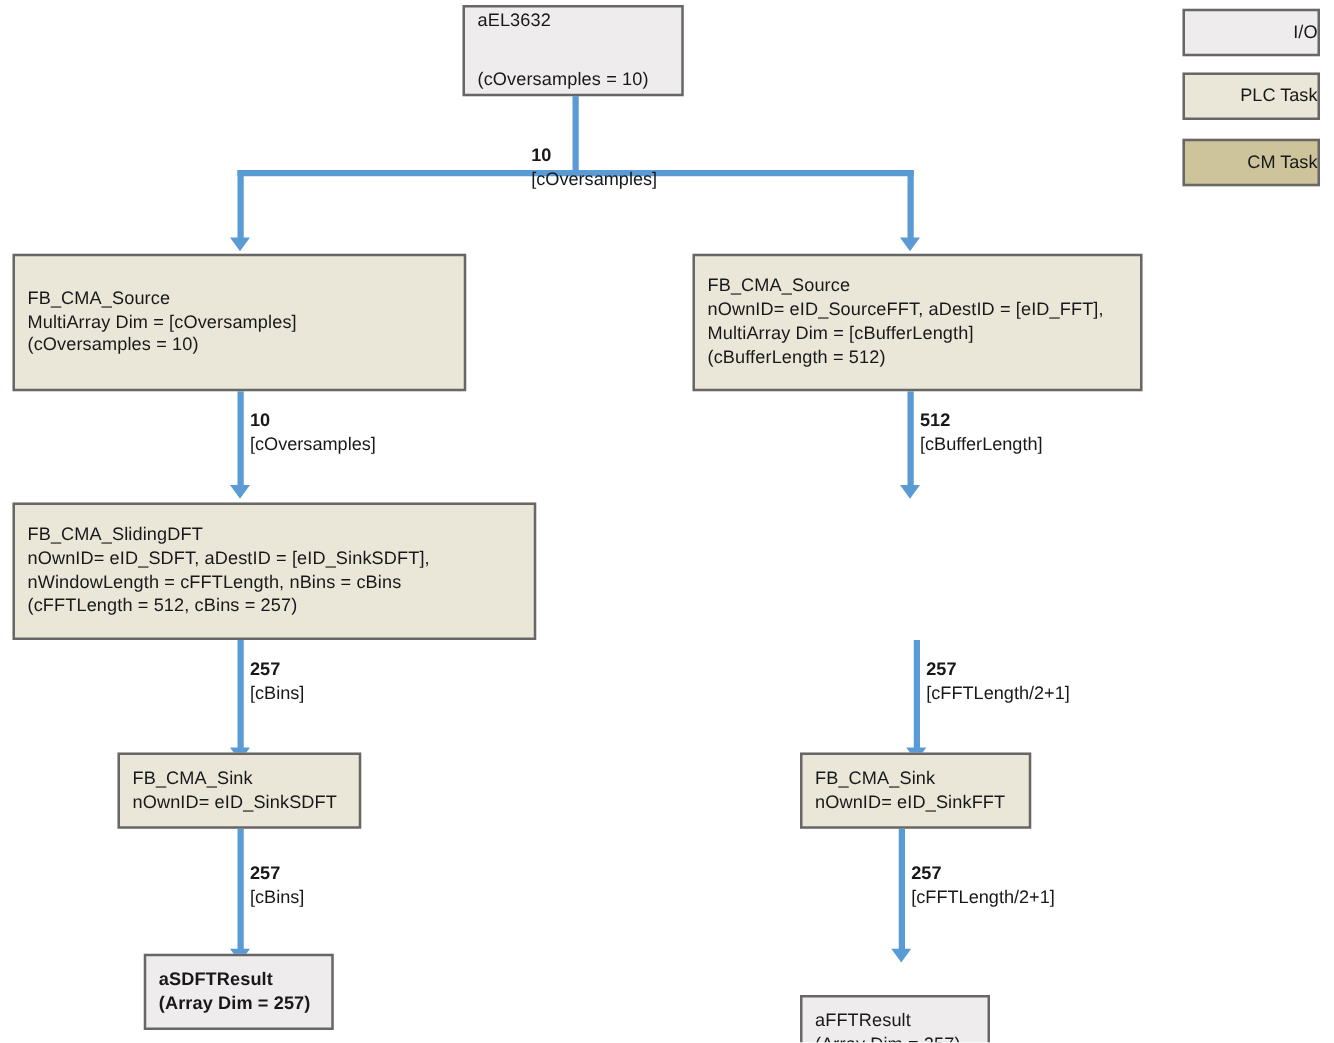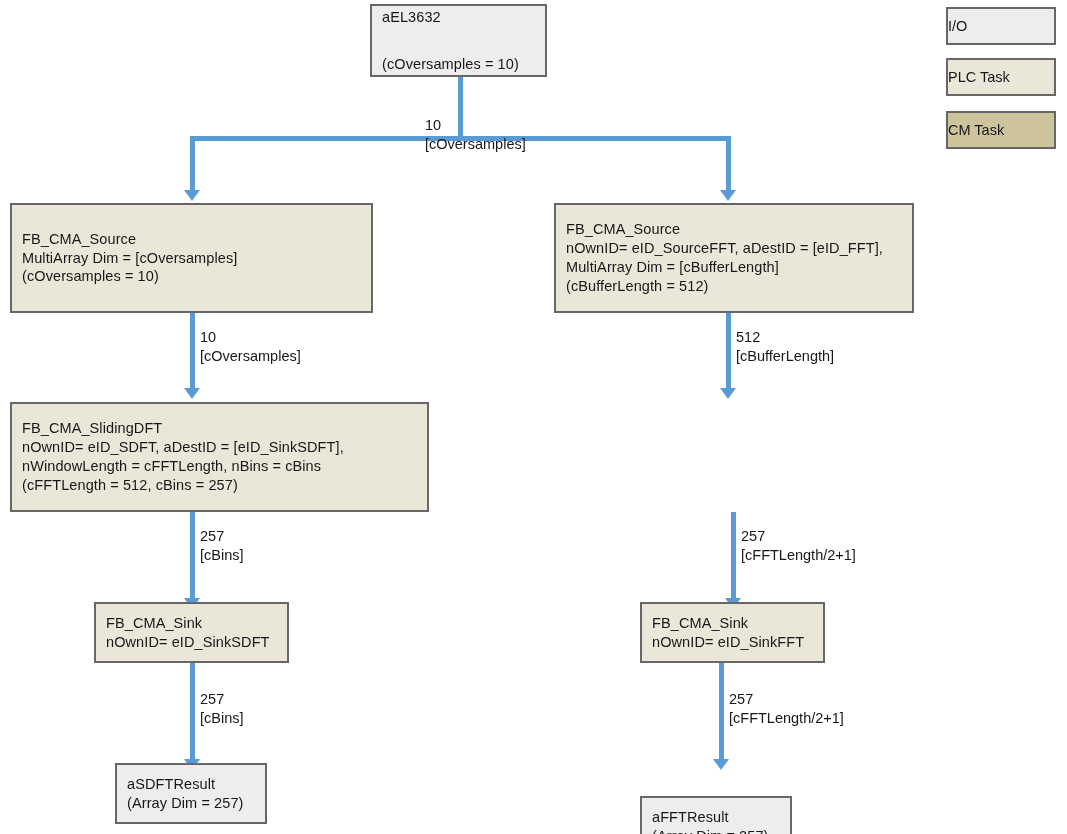--- a/index.html
+++ b/index.html
@@ -51,21 +51,21 @@
     background: #cdc49b;
   }
 
   
   .legend-box {
     position: absolute;
     box-sizing: border-box;
     border: 2px solid #676767;
     display: flex;
     align-items: center;
-    justify-content: flex-start;
+    justify-content: flex-end;
     font-size: 14.5px;
     color: #17181a;
     z-index: 3;
   }
 
   
   .vline {
     position: absolute;
     background: #5b9bd5;
     width: 5px;
@@ -89,21 +89,21 @@
 
   
   .edge-label {
     position: absolute;
     font-size: 14.5px;
     color: #17181a;
     line-height: 1.32;
     white-space: nowrap;
     z-index: 4;
   }
-  .edge-label .num { display: block; }
+  .edge-label .num { display: block; font-weight: bold; }
   .edge-label .expr { display: block; }
 </style>
 </head>
 <body>
 
 <div id="canvas">
 
   <div class="vline" style="left:458px; top:76px; height:63px;"></div>
 
   <div class="hline" style="left:190px; top:136px; width:541px;"></div>
@@ -196,21 +196,21 @@
   <div class="node plc" style="left:94px; top:602px; width:195px; height:61px;">
     <span class="ln">FB_CMA_Sink</span>
     <span class="ln">nOwnID= eID_SinkSDFT</span>
   </div>
 
   <div class="node plc" style="left:640px; top:602px; width:185px; height:61px;">
     <span class="ln">FB_CMA_Sink</span>
     <span class="ln">nOwnID= eID_SinkFFT</span>
   </div>
 
-  <div class="node io" style="left:115px; top:763px; width:152px; height:61px;">
+  <div class="node io" style="left:115px; top:763px; width:152px; height:61px;font-weight:bold;">
     <span class="ln">aSDFTResult</span>
     <span class="ln">(Array Dim = 257)</span>
   </div>
 
   <div class="node io" style="left:640px; top:796px; width:152px; height:61px;">
     <span class="ln">aFFTResult</span>
     <span class="ln">(Array Dim = 257)</span>
   </div>
 
   <div class="legend-box io" style="left:946px; top:7px; width:110px; height:38px;">

